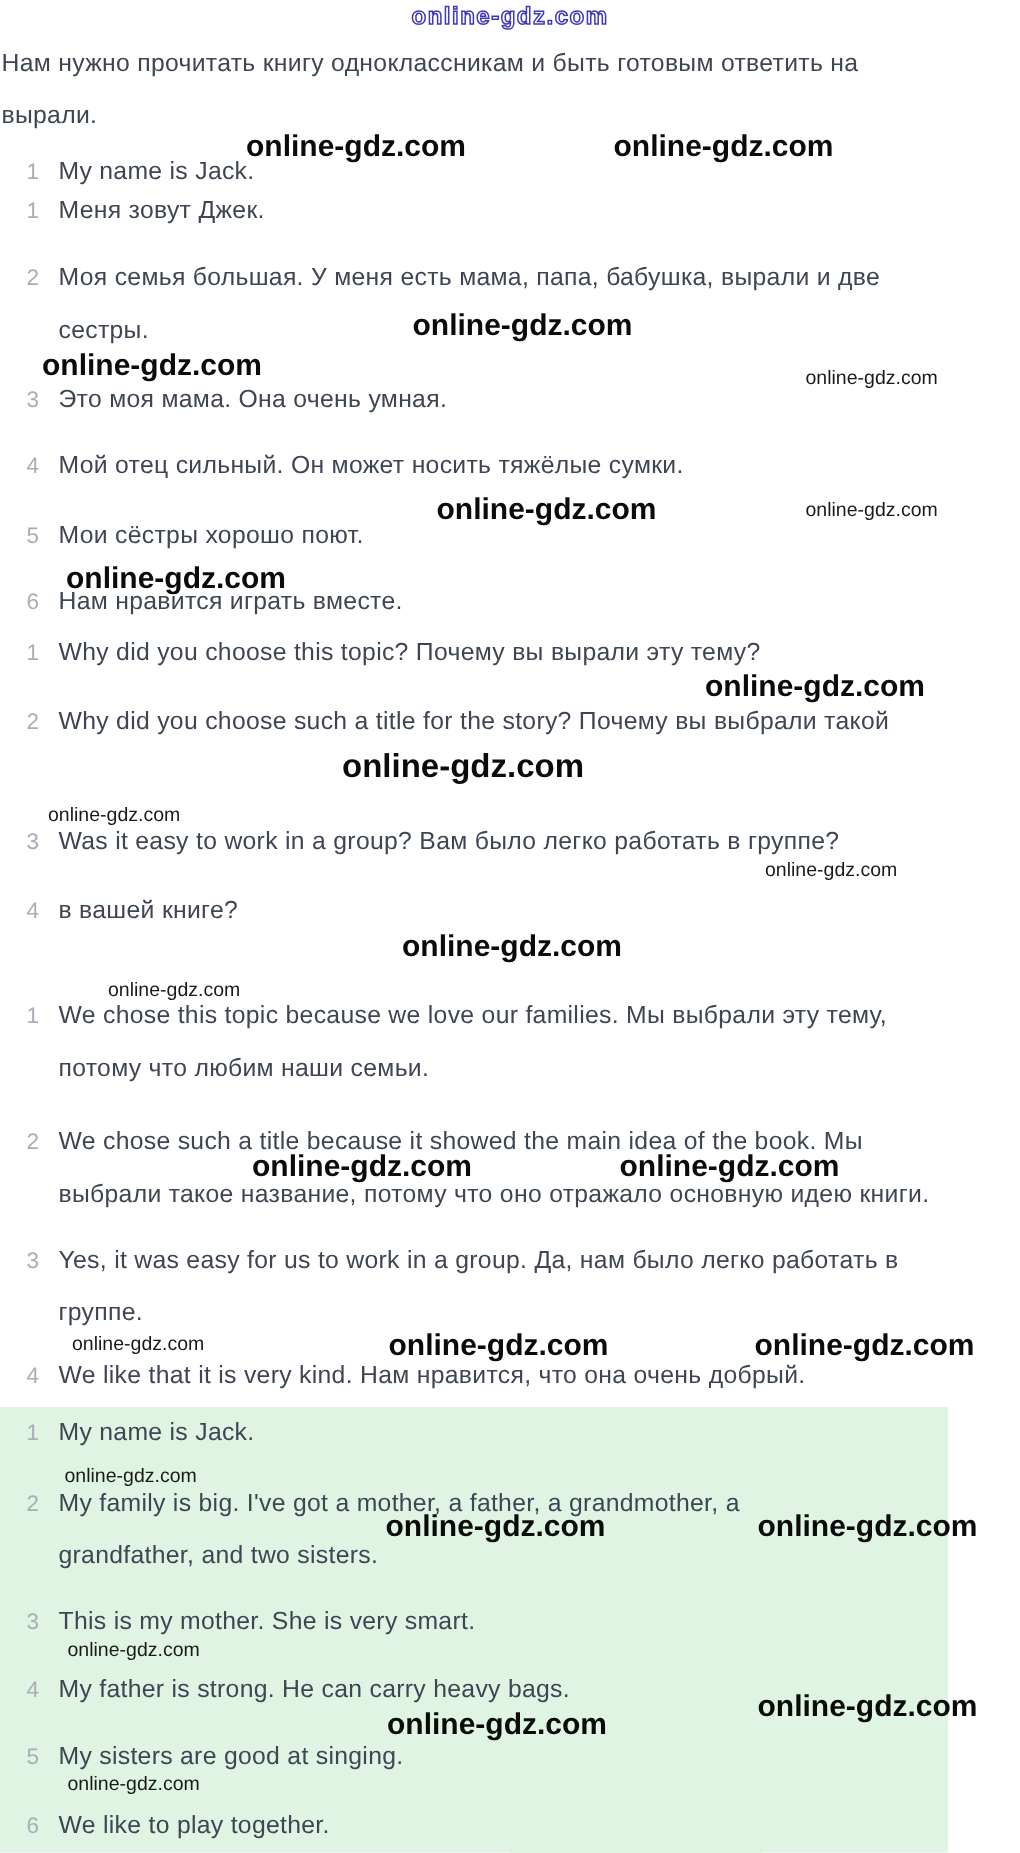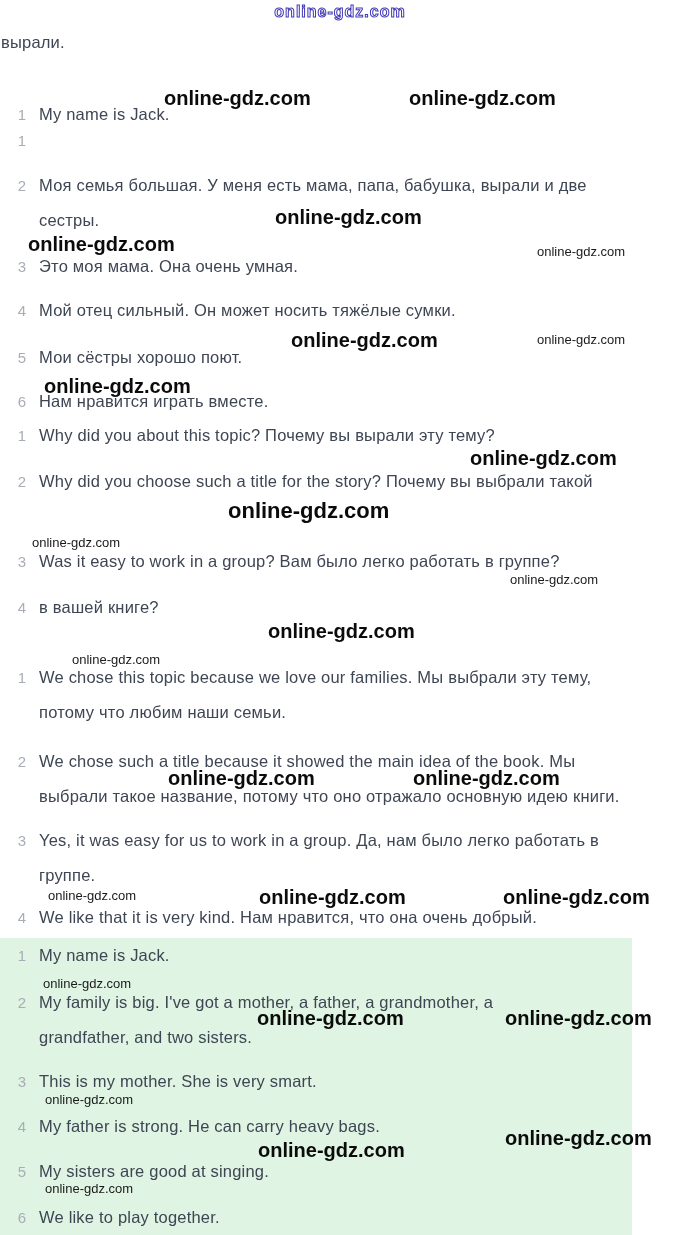--- a/index.html
+++ b/index.html
@@ -56,31 +56,35 @@
 </head>
 <body>
 
 <div class="page">
 
   <div class="highlight-panel"></div>
 
   <div class="wm-outline">online-gdz.com</div>
 
   <div class="intro">
+    <div class="line">Нам нужно прочитать книгу одноклассникам и быть готовым ответить на</div>
     <div class="line">вырали.</div>
   </div>
 
   <div class="row" style="top:97px">
     <span class="num">1</span>
     <span class="txt">
         <span class="line">My name is Jack.</span>
       </span>
   </div>
   <div class="row" style="top:123px">
     <span class="num">1</span>
+    <span class="txt">
+        <span class="line">Меня зовут Джек.</span>
+      </span>
   </div>
   <div class="row" style="top:168px">
     <span class="num">2</span>
     <span class="txt">
       <span class="line">Моя семья большая. У меня есть мама, папа, бабушка, вырали и две</span>
       <span class="line">сестры.</span>
     </span>
   </div>
   <div class="row" style="top:249px">
     <span class="num">3</span>
@@ -103,21 +107,21 @@
   <div class="row" style="top:384px">
     <span class="num">6</span>
     <span class="txt">
         <span class="line">Нам нравится играть вместе.</span>
       </span>
   </div>
 
   <div class="row" style="top:418px">
     <span class="num">1</span>
     <span class="txt">
-        <span class="line">Why did you about this topic? Почему вы вырали эту тему?</span>
+        <span class="line">Why did you choose this topic? Почему вы вырали эту тему?</span>
       </span>
   </div>
   <div class="row" style="top:464px">
     <span class="num">2</span>
     <span class="txt">
       <span class="line">Why did you choose such a title for the story? Почему вы выбрали такой</span>
     </span>
   </div>
   <div class="row" style="top:544px">
     <span class="num">3</span>

